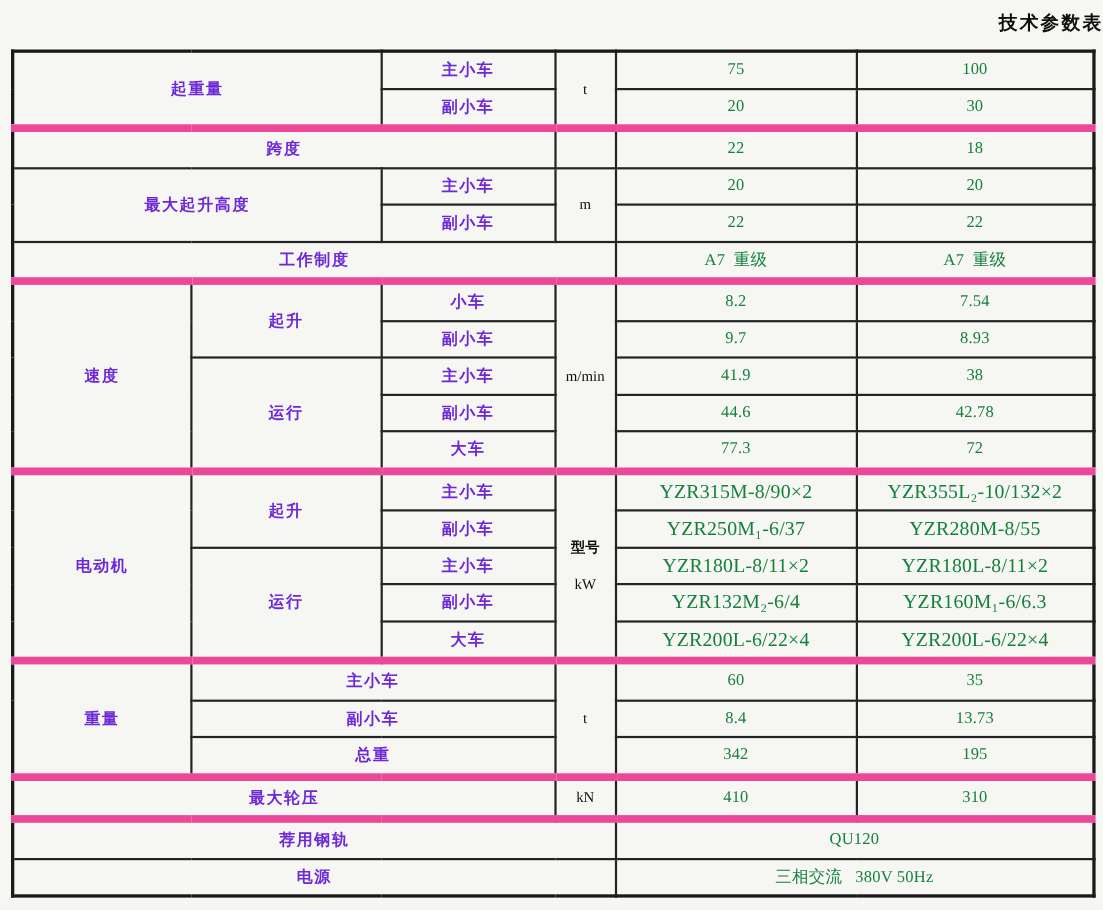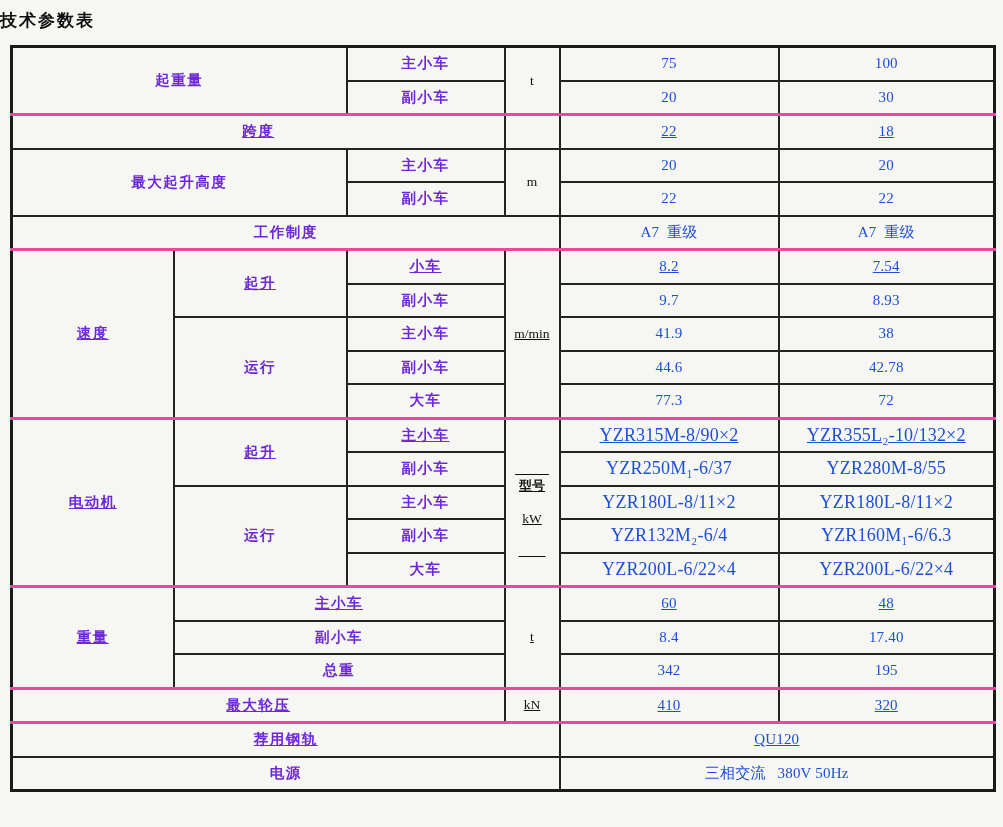--- a/index.html
+++ b/index.html
@@ -5,21 +5,21 @@
   html, body {
     margin: 0; padding: 0;
     width: 1003px; height: 827px;
     background: #f6f6f3;
     font-family: "Liberation Sans", "DejaVu Sans", sans-serif;
     color: #141414;
     overflow: hidden;
   }
   .page { position: relative; width: 1003px; height: 827px; }
   .doc-title {
-    text-align: left;
+    text-align: right;
     font-size: 17px;
     font-weight: 700;
     letter-spacing: 2px;
     padding-top: 9px;
     margin-bottom: 13px;
     color: #0f0f0f;
   }
   table.params {
     border-collapse: collapse;
     table-layout: fixed;
@@ -30,41 +30,41 @@
   }
   table.params td {
     border: 2px solid #232323;
     text-align: center;
     vertical-align: middle;
     padding: 0 2px;
     height: 31.5px;
     white-space: pre-wrap;
     overflow: hidden;
   }
-  tr.sec td { border-top: 3px solid #ec4899; text-decoration: underline; }
+  tr.sec td { border-top: 7px solid #ec4899; }
   td.lab, td.grp, td.sub {
     font-size: 14.5px;
     font-weight: 600;
     letter-spacing: 1.5px;
     color: #6d28d9;
   }
   td.unit {
     font-family: "Liberation Serif", "DejaVu Serif", serif;
     font-size: 13.5px;
     font-weight: 500;
     letter-spacing: 0;
     color: #101010;
   }
   td.unit .cn { font-family: "Liberation Sans", "DejaVu Sans", sans-serif; font-size: 13px; font-weight: 600; }
   td.val {
     font-family: "Liberation Serif", "DejaVu Serif", serif;
     font-size: 15px;
     font-weight: 500;
     letter-spacing: 0.2px;
-    color: #1d4ed8;
+    color: #15803d;
   }
   td.val.model { font-size: 18px; }
   .unit-stack {
     display: flex;
     flex-direction: column;
     align-items: center;
     gap: 16px;
   }
   .footnote {
     margin: 14px 0 0 11px;
@@ -194,38 +194,38 @@
         <td class="sub">大车</td>
         <td class="val model">YZR200L-6/22×4</td>
         <td class="val model">YZR200L-6/22×4</td>
       </tr>
 
       <tr class="sec">
         <td class="lab" rowspan="3">重量</td>
         <td class="sub" colspan="2">主小车</td>
         <td class="unit" rowspan="3">t</td>
         <td class="val">60</td>
-        <td class="val">48</td>
+        <td class="val">35</td>
       </tr>
       <tr>
         <td class="sub" colspan="2">副小车</td>
         <td class="val">8.4</td>
-        <td class="val">17.40</td>
+        <td class="val">13.73</td>
       </tr>
       <tr>
         <td class="sub" colspan="2">总重</td>
         <td class="val">342</td>
         <td class="val">195</td>
       </tr>
 
       <tr class="sec">
         <td class="lab" colspan="3">最大轮压</td>
         <td class="unit">kN</td>
         <td class="val">410</td>
-        <td class="val">320</td>
+        <td class="val">310</td>
       </tr>
 
       <tr class="sec">
         <td class="lab" colspan="4">荐用钢轨</td>
         <td class="val" colspan="2">QU120</td>
       </tr>
 
       <tr>
         <td class="lab" colspan="4">电源</td>
         <td class="val" colspan="2">三相交流   380V 50Hz</td>

